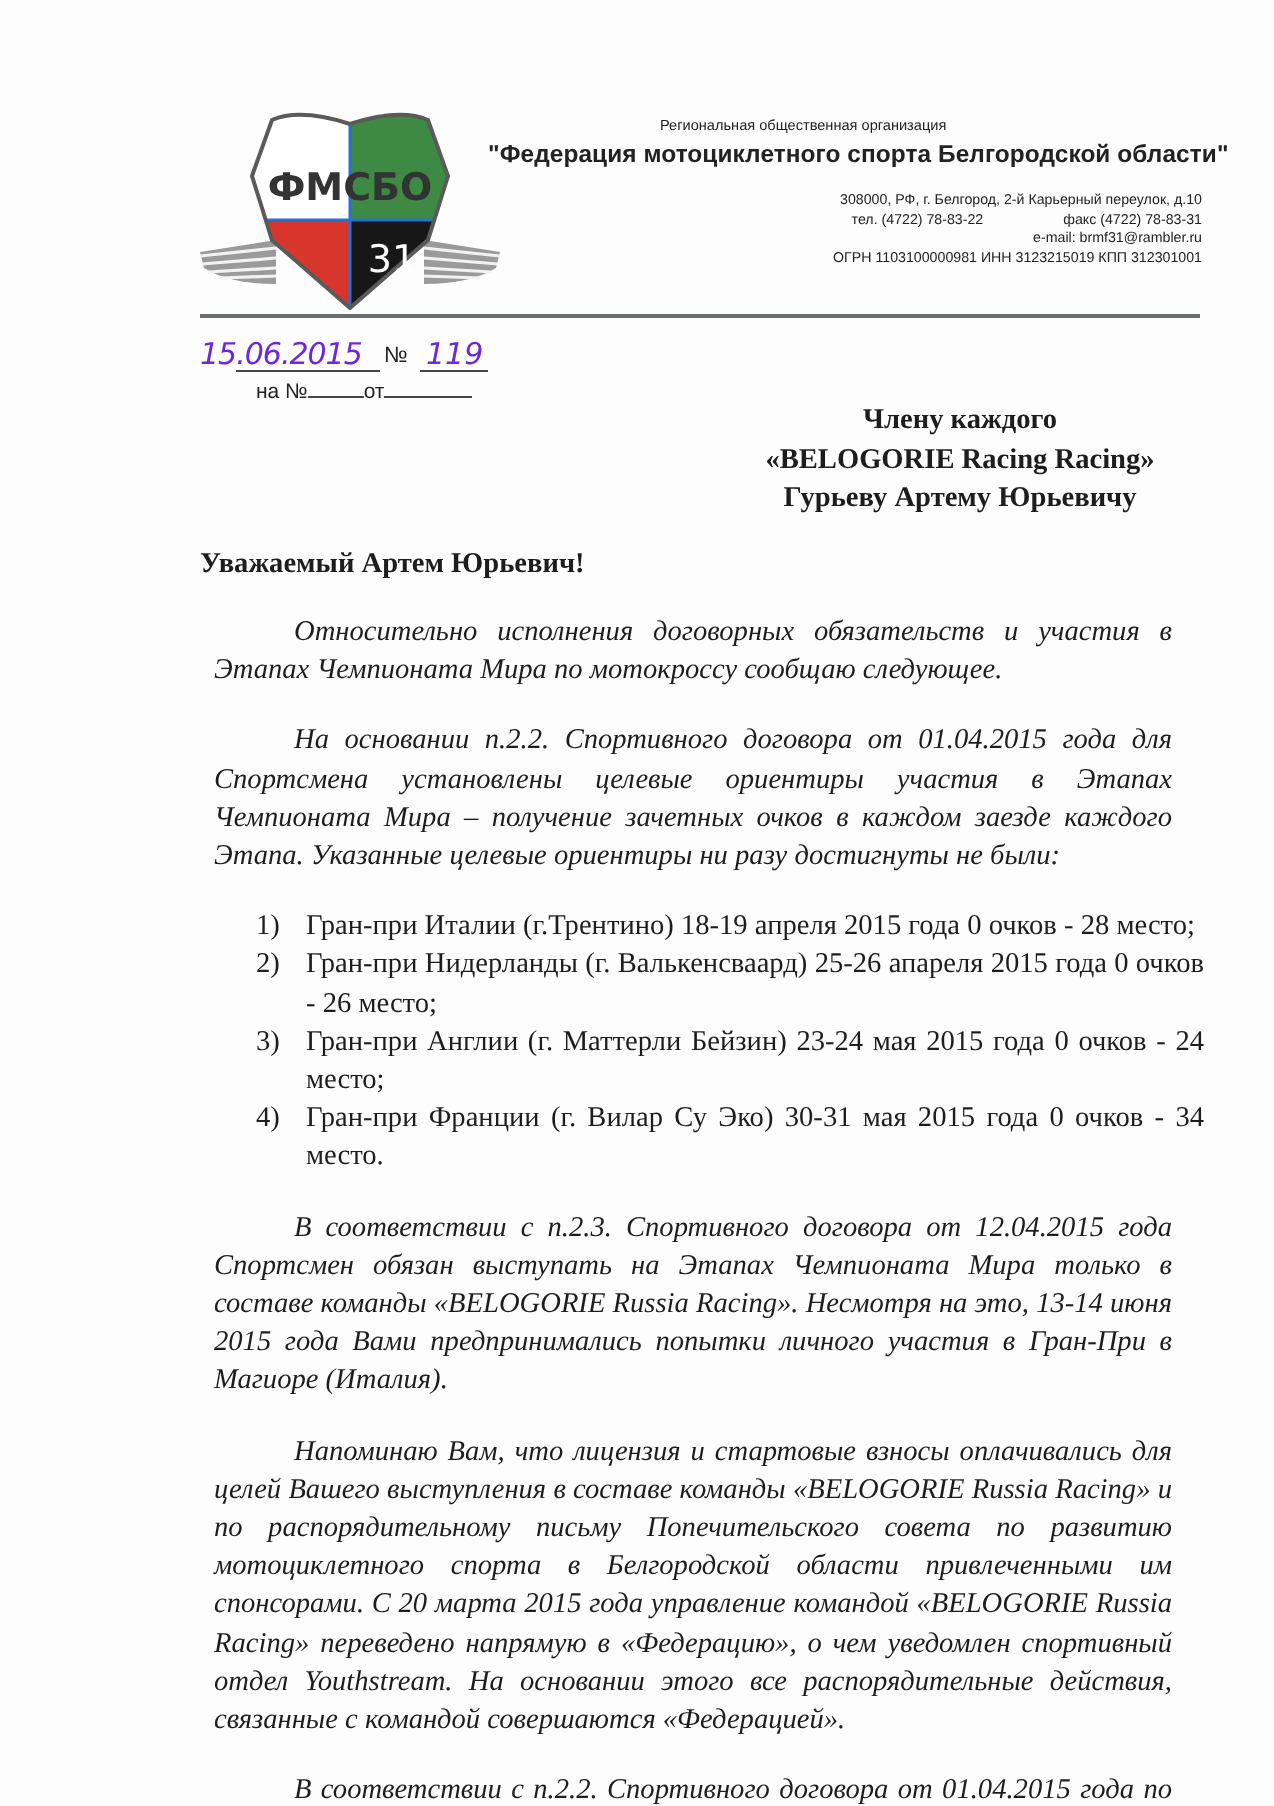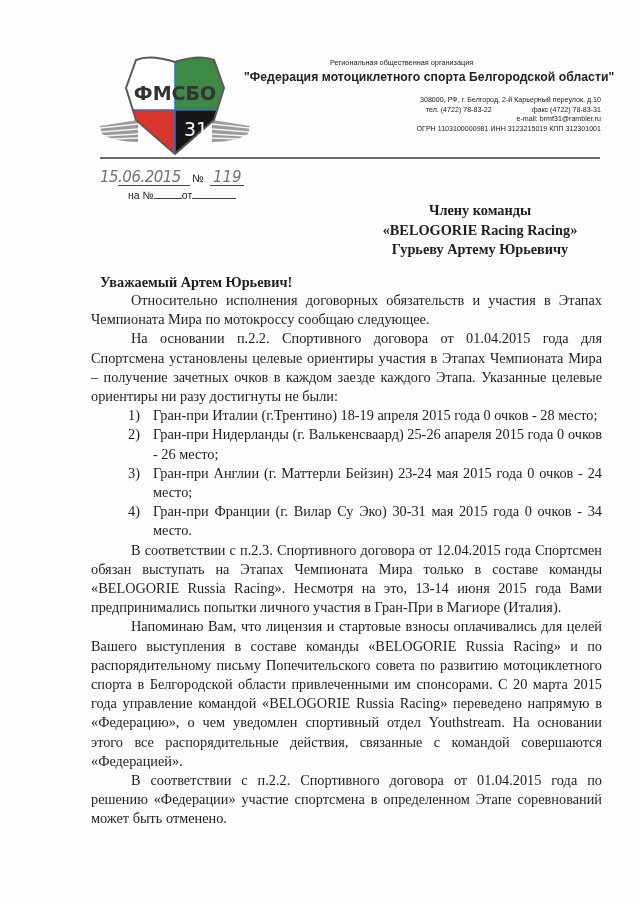--- a/index.html
+++ b/index.html
@@ -19,42 +19,42 @@
     }
     .hdr-contacts {
       position: absolute; right: 36px; top: 96px; text-align: right;
       font-family: "Liberation Sans", sans-serif; font-size: 7.1px; line-height: 9.6px; color: #222;
     }
     .hdr-contacts .tel-fax span + span { margin-left: 40px; }
     .hdr-rule { position: absolute; left: 100px; top: 157px; width: 500px; height: 2px; background: #6a6e6a; }
 
     .ref-block { position: absolute; left: 100px; top: 170px; font-family: "Liberation Sans", sans-serif; color: #222; }
     .ref-line1 { font-size: 11px; position: relative; height: 19px; }
-    .hand { font-family: "DejaVu Sans", sans-serif; font-style: italic; color: #737373; font-size: 15px; }
+    .hand { font-family: "DejaVu Sans", sans-serif; font-style: italic; color: #6d28d9; font-size: 15px; }
     .hand-date { position: absolute; left: 0; top: -2px; letter-spacing: -0.5px; }
     .date-under { position: absolute; left: 18px; top: 15px; width: 72px; border-bottom: 1px solid #444; }
     .ref-no-label { position: absolute; left: 92px; top: 2px; font-size: 11px; }
     .hand-num { position: absolute; left: 113px; top: -2px; }
     .num-under { position: absolute; left: 110px; top: 15px; width: 34px; border-bottom: 1px solid #444; }
     .ref-line2 { position: absolute; left: 28px; top: 19px; font-size: 10.5px; white-space: nowrap; }
     .blank { display: inline-block; border-bottom: 1px solid #444; vertical-align: baseline; height: 9px; }
 
     .addressee {
       position: absolute; left: 360px; top: 201px; width: 240px; text-align: center;
       font-weight: bold; font-size: 14.3px; line-height: 19.5px;
     }
     .salutation {
       position: absolute; left: 100px; top: 274px; width: 500px; 
       font-weight: bold; font-size: 14.3px;
     }
     .body-text {
       position: absolute; left: 91px; top: 291px; width: 511px;
       font-size: 14.3px; line-height: 19.2px; text-align: justify;
     }
-    .body-text p { margin: 0; }
+    .body-text p { margin: 16px; font-style: italic; }
     .indent { text-indent: 40px; }
     .list { margin: 0; padding: 0; list-style: none; }
     .list li { position: relative; padding-left: 62px; margin-left: 0; }
     .list li .num { position: absolute; left: 37px; top: 0; }
     .u { text-decoration: underline; }
   </style>
 </head>
 <body>
 
 <div class="page">
@@ -103,21 +103,21 @@
       <span class="ref-no-label">№</span>
       <span class="hand hand-num">119</span>
       <span class="num-under"></span>
     </div>
     <div class="ref-line2">
       <span>на №</span><span class="blank" style="width:28px"></span><span>от</span><span class="blank" style="width:44px"></span>
     </div>
   </div>
 
   <div class="addressee">
-    <div>Члену команды</div>
+    <div>Члену каждого</div>
     <div>«BELOGORIE Racing Racing»</div>
     <div>Гурьеву Артему Юрьевичу</div>
   </div>
 
   <div class="salutation">Уважаемый Артем Юрьевич!</div>
 
   <div class="body-text">
     <p class="indent">Относительно исполнения договорных обязательств и участия в Этапах Чемпионата Мира по мотокроссу сообщаю следующее.</p>
     <p class="indent">На основании п.2.2. Спортивного договора от 01.04.2015 года для Спортсмена установлены целевые ориентиры участия в Этапах Чемпионата Мира – получение зачетных очков в каждом заезде каждого Этапа. Указанные целевые ориентиры ни разу достигнуты не были:</p>
     <ul class="list">

